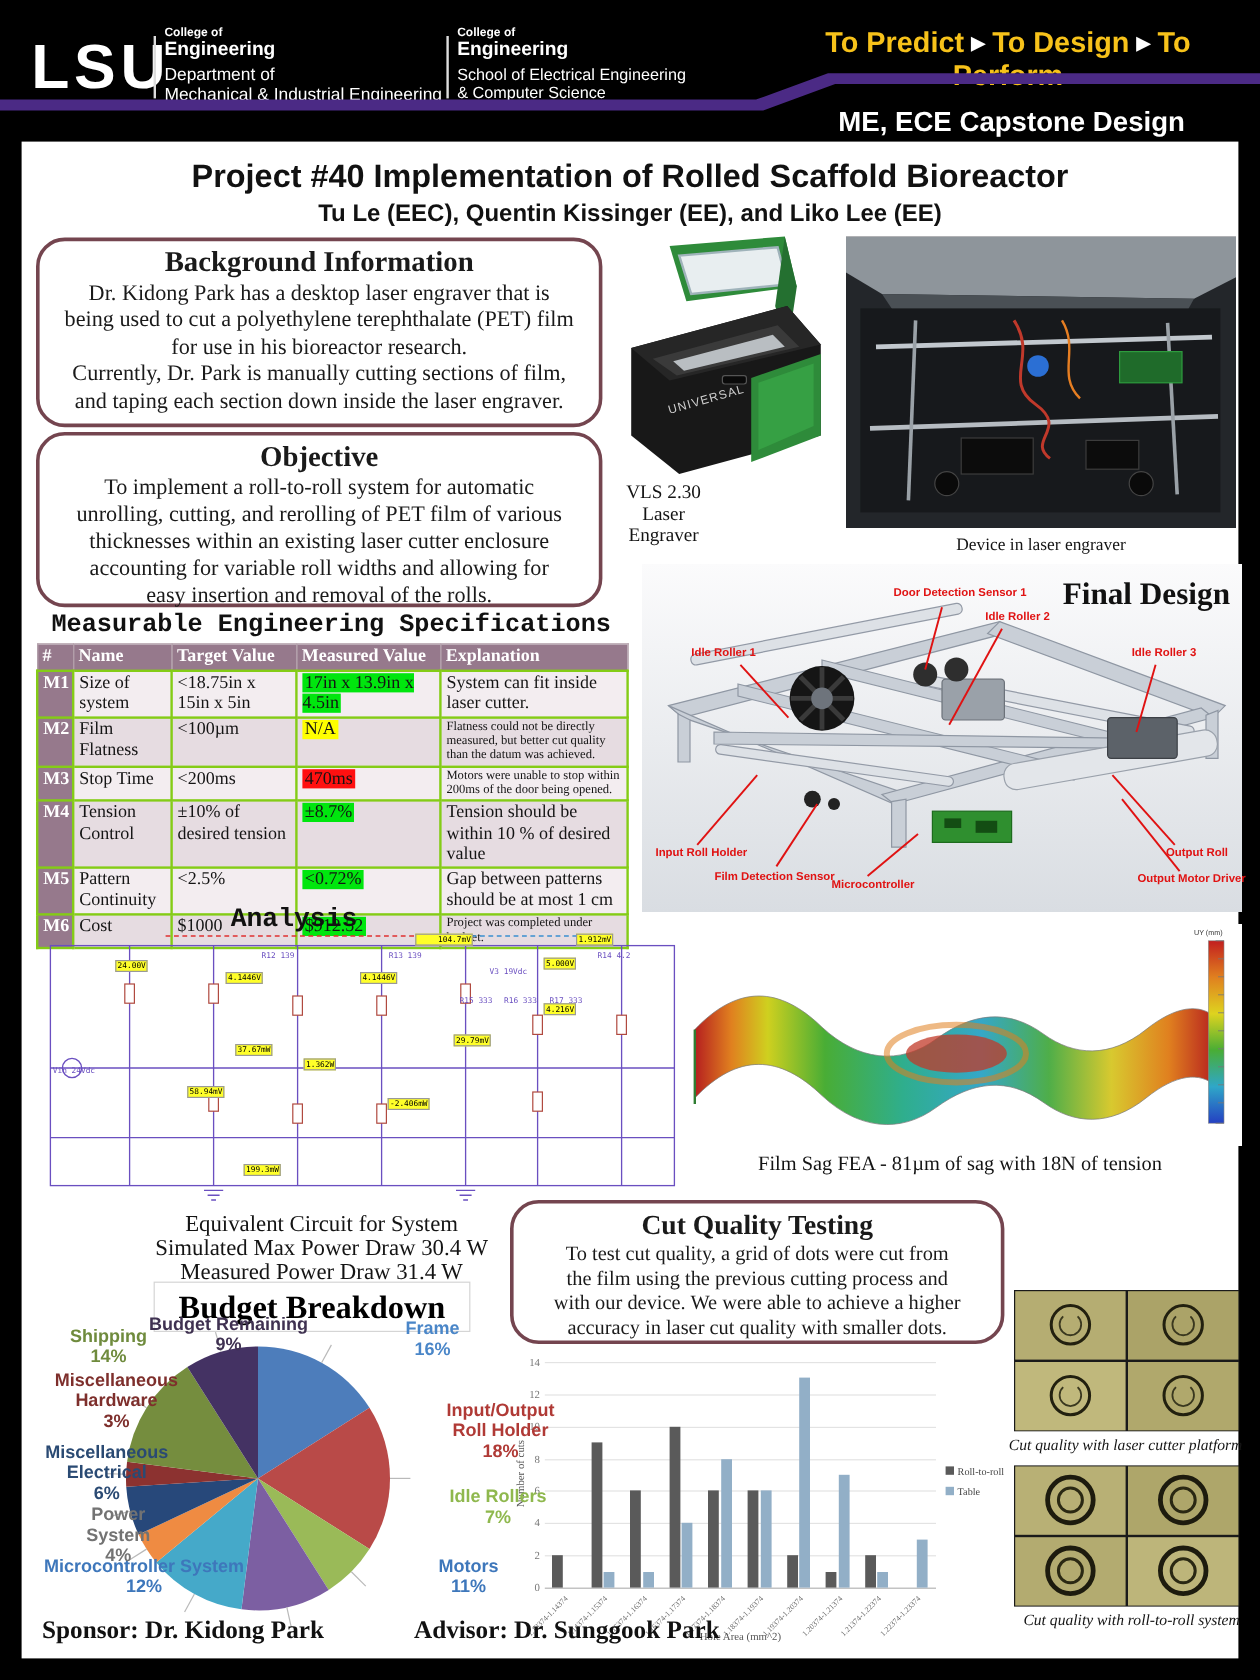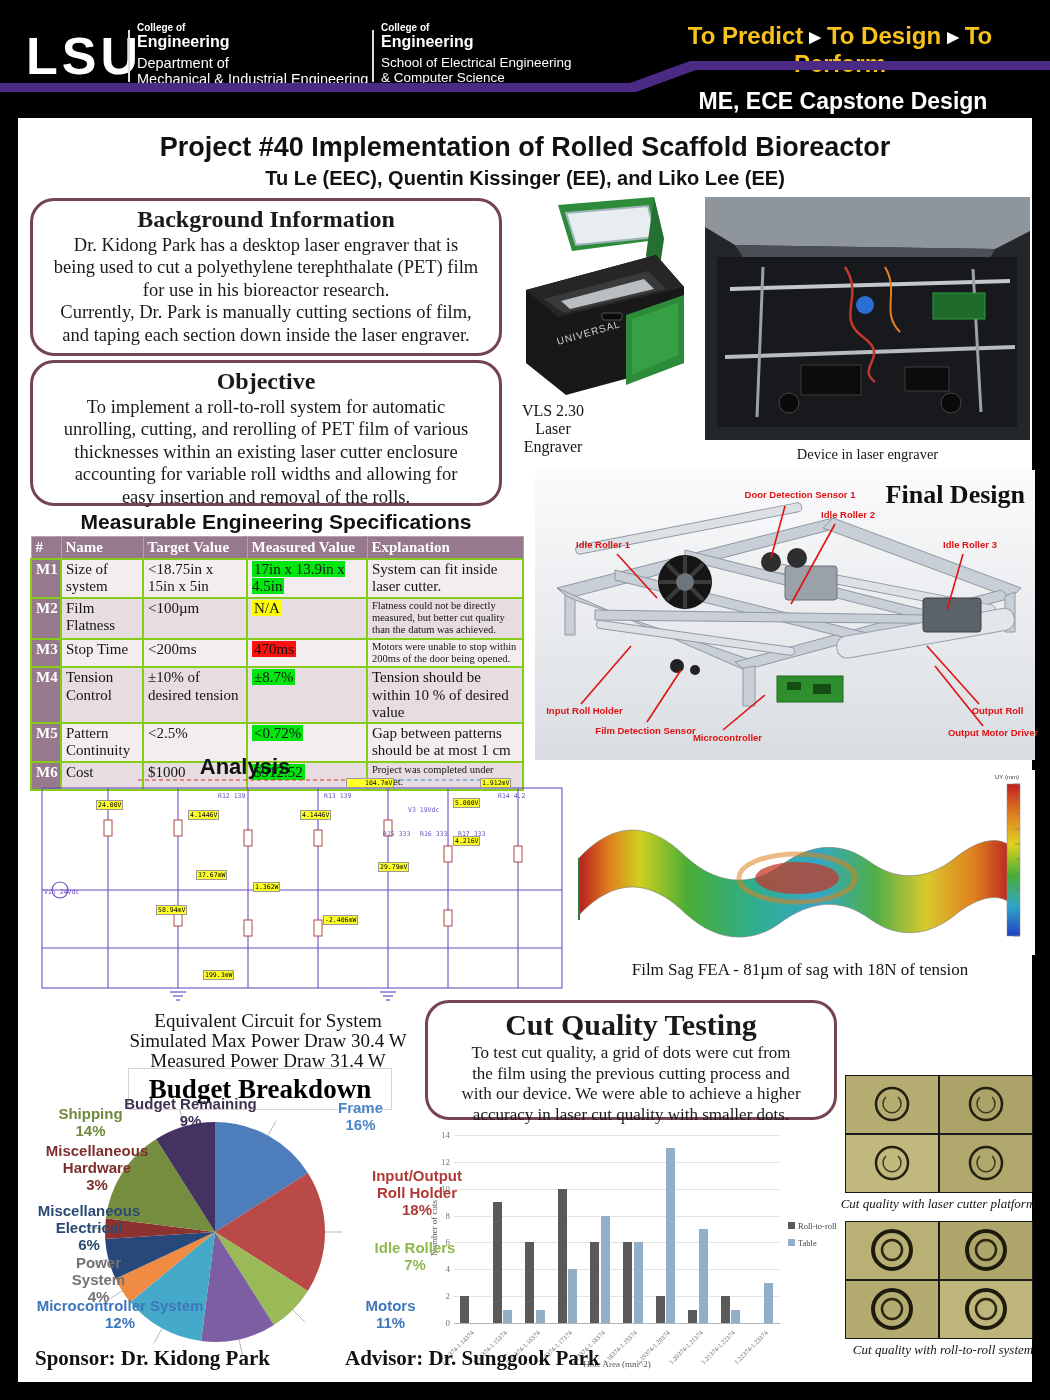--- a/index.html
+++ b/index.html
@@ -25,21 +25,21 @@
   #sheet{position:absolute;left:18px;top:118px;width:1014px;height:1264px;background:#fff;}
 
   .ptitle{position:absolute;left:0;top:14px;width:1014px;text-align:center;font-size:27px;font-weight:bold;color:#111;}
   .pauthors{position:absolute;left:0;top:49px;width:1014px;text-align:center;font-size:20px;font-weight:bold;color:#111;}
 
   .rbox{position:absolute;border:3px solid #74454f;border-radius:24px;background:#fff;text-align:center;
         font-family:"Liberation Serif",serif;color:#1a1a1a;}
   .rbox .bt{font-size:24px;font-weight:bold;margin-top:5px;}
   .rbox .bb{font-size:18.5px;line-height:1.21;white-space:pre-line;margin-top:1px;}
 
-  .sechead{font-family:Liberation Sans, sans-serif;font-weight:bold;color:#111;text-align:center;}
+  .sechead{font-family:Liberation Mono, monospace;font-weight:bold;color:#111;text-align:center;}
 
   
   table.spec{border-collapse:collapse;table-layout:fixed;width:492px;font-family:"Liberation Serif",serif;}
   table.spec th{background:#96798c;color:#fff;font-size:15px;font-weight:bold;text-align:left;
                 padding:2px 4px;border:1px solid #b5a2ac;}
   table.spec td{font-size:15px;color:#141414;vertical-align:top;padding:1px 4px;border:2px solid #84cc16;line-height:1.15;}
   table.spec td.mcell{background:#96798c;color:#fff;font-weight:bold;}
   table.spec tr.light td.norm{background:#f3edf0;}
   table.spec tr.dark td.norm{background:#e6dce1;}
   td.expl-small{font-size:10.5px !important;line-height:1.18 !important;}
@@ -421,21 +421,21 @@
           <line x1="455" y1="119" x2="450" y2="119"></line>
         <line x1="455" y1="134" x2="450" y2="134"></line>
           <line x1="455" y1="149" x2="450" y2="149"></line>
         <line x1="455" y1="166" x2="448" y2="166"></line>
       </g>
       <text x="430" y="9" font-size="6" fill="#333" font-family="Liberation Sans, sans-serif">UY (mm)</text>
     </svg>
     <div class="caption" style="position:absolute;left:547px;top:842px;width:470px;font-size:17px;">Film Sag FEA - 81µm of sag with 18N of tension</div>
 
     <div class="rbox" style="left:407px;top:882px;width:406px;height:114px;">
-      <div class="bt" style="font-size:30px;">Cut Quality Testing</div>
+      <div class="bt" style="font-size:23px;">Cut Quality Testing</div>
       <div class="bb" style="font-size:17px;">To test cut quality, a grid of dots were cut from
 the film using the previous cutting process and
 with our device. We were able to achieve a higher
 accuracy in laser cut quality with smaller dots.</div>
     </div>
 
     <div id="bar-chart">
         <div class="gridline" style="left: 34px; top: 200px; width: 326px; background: rgb(181, 181, 181);"></div>
         <div class="ytick" style="left: 8px; top: 195px;">0</div>
         <div class="gridline" style="left: 34px; top: 173.143px; width: 326px;"></div>

